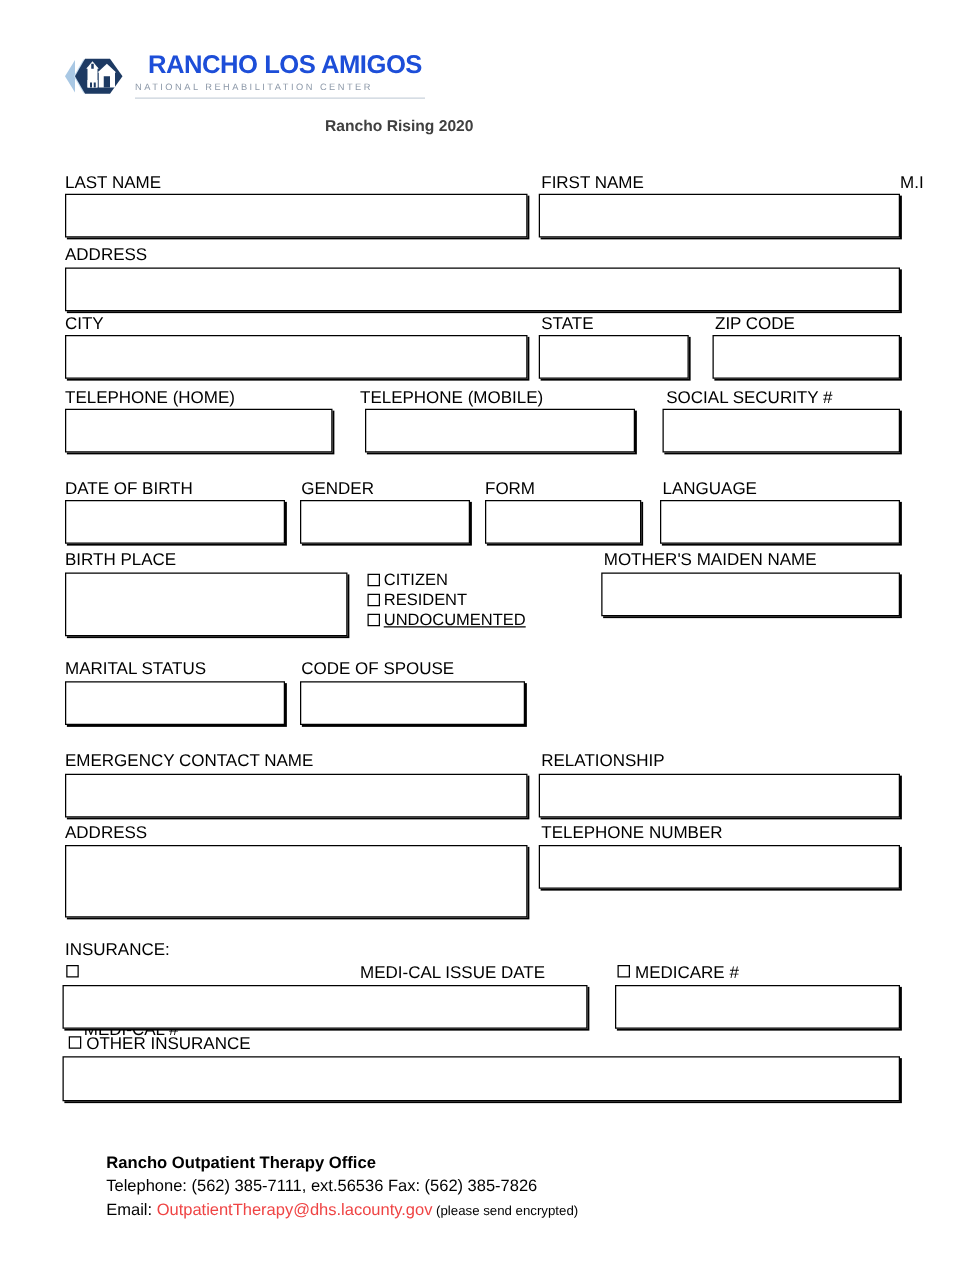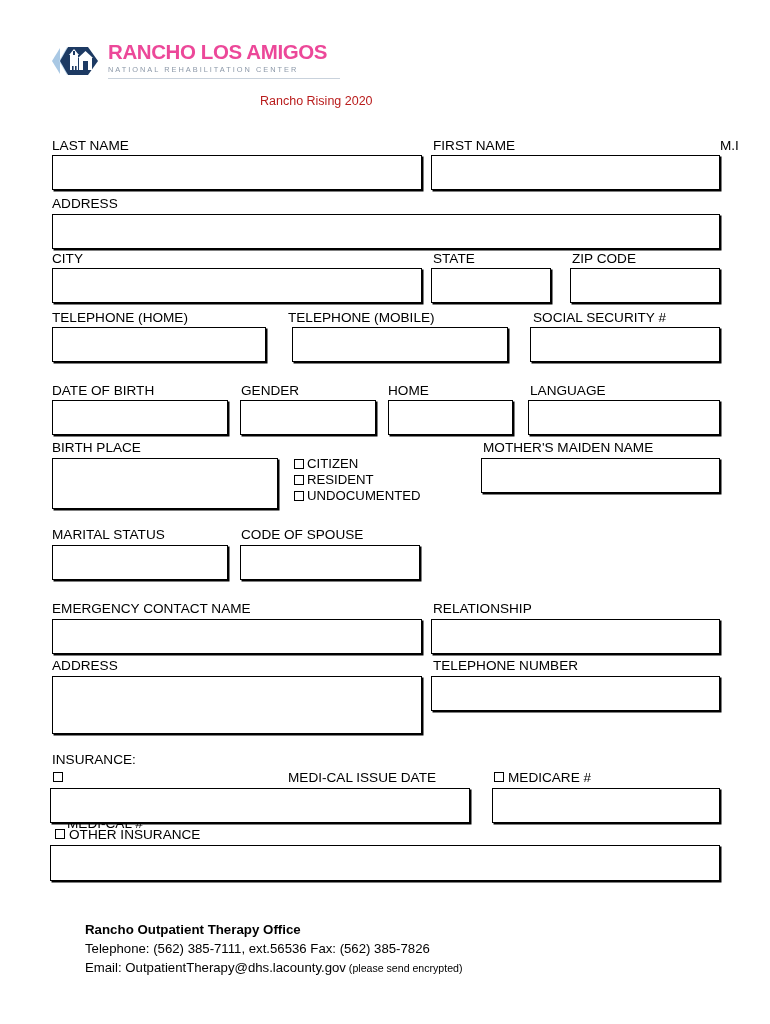--- a/index.html
+++ b/index.html
@@ -46,23 +46,24 @@
     position: absolute;
     left: 58px;
     top: 4px;
     width: 240px;
   }
   .logo-title {
     font-family: "Liberation Sans", sans-serif;
     font-weight: bold;
     font-size: 20.5px;
     letter-spacing: -0.4px;
-    color: #ec4899;
+    color: #1d4ed8;
     line-height: 1;
     white-space: nowrap;
+    text-align: center;
   }
   .logo-sub {
     font-family: "Liberation Sans", sans-serif;
     font-size: 7.4px;
     letter-spacing: 2.0px;
     color: #8c98a8;
     line-height: 1;
     margin-top: 3px;
     white-space: nowrap;
   }
@@ -72,23 +73,23 @@
     top: 40px;
     width: 232px;
     height: 1px;
     background: #c9d2dc;
   }
   .logo-tag {
     position: absolute;
     left: 168px;
     top: 56px;
     font-family: "Liberation Sans", sans-serif;
-    font-weight: normal;
+    font-weight: bold;
     font-size: 12.5px;
-    color: #b91c1c;
+    color: #404040;
     white-space: nowrap;
     padding-left: 42px;
   }
 
   .title-block {
     position: absolute;
     left: 370px;
     top: 14px;
     width: 360px;
     text-align: center;
@@ -170,21 +171,21 @@
   .foot-email {
     position: absolute;
     left: 85px;
     top: 960px;
     font-family: "Liberation Sans", sans-serif;
     font-size: 13.2px;
     color: #000000;
     white-space: nowrap;
   }
   .foot-email .addr {
-    color: #000000;
+    color: #ef4444;
   }
   .foot-email .note {
     font-size: 10.6px;
     color: #000000;
     text-align: center;
   }
 </style>
 </head>
 <body>
 
@@ -246,37 +247,37 @@
 
   <div class="lbl" style="left:533px; top:310px;">SOCIAL SECURITY #</div>
   <div class="box" style="left:530px; top:327px; width:190px; height:35px;"></div>
 
   <div class="lbl" style="left:52px; top:383px;">DATE OF BIRTH</div>
   <div class="box" style="left:52px; top:400px; width:176px; height:35px;"></div>
 
   <div class="lbl" style="left:241px; top:383px;">GENDER</div>
   <div class="box" style="left:240px; top:400px; width:136px; height:35px;"></div>
 
-  <div class="lbl" style="left:388px; top:383px;">HOME</div>
+  <div class="lbl" style="left:388px; top:383px;">FORM</div>
   <div class="box" style="left:388px; top:400px; width:125px; height:35px;"></div>
 
   <div class="lbl" style="left:530px; top:383px;">LANGUAGE</div>
   <div class="box" style="left:528px; top:400px; width:192px; height:35px;"></div>
 
   <div class="lbl" style="left:52px; top:440px;">BIRTH PLACE</div>
   <div class="box" style="left:52px; top:458px; width:226px; height:51px;"></div>
 
   <div class="cb" style="left:294px; top:459px;"></div>
   <div class="lbl" style="left:307px; top:456px; font-size:13.2px;">CITIZEN</div>
 
   <div class="cb" style="left:294px; top:475px;"></div>
   <div class="lbl" style="left:307px; top:472px; font-size:13.2px;">RESIDENT</div>
 
   <div class="cb" style="left:294px; top:491px;"></div>
-  <div class="lbl" style="left:307px; top:488px; font-size:13.2px;">UNDOCUMENTED</div>
+  <div class="lbl" style="left:307px; top:488px; font-size:13.2px;text-decoration:underline;">UNDOCUMENTED</div>
 
   <div class="lbl" style="left:483px; top:440px;">MOTHER'S MAIDEN NAME</div>
   <div class="box" style="left:481px; top:458px; width:239px; height:35px;"></div>
 
   <div class="lbl" style="left:52px; top:527px;">MARITAL STATUS</div>
   <div class="box" style="left:52px; top:545px; width:176px; height:35px;"></div>
 
   <div class="lbl" style="left:241px; top:527px;">CODE OF SPOUSE</div>
   <div class="box" style="left:240px; top:545px; width:180px; height:35px;"></div>
 

